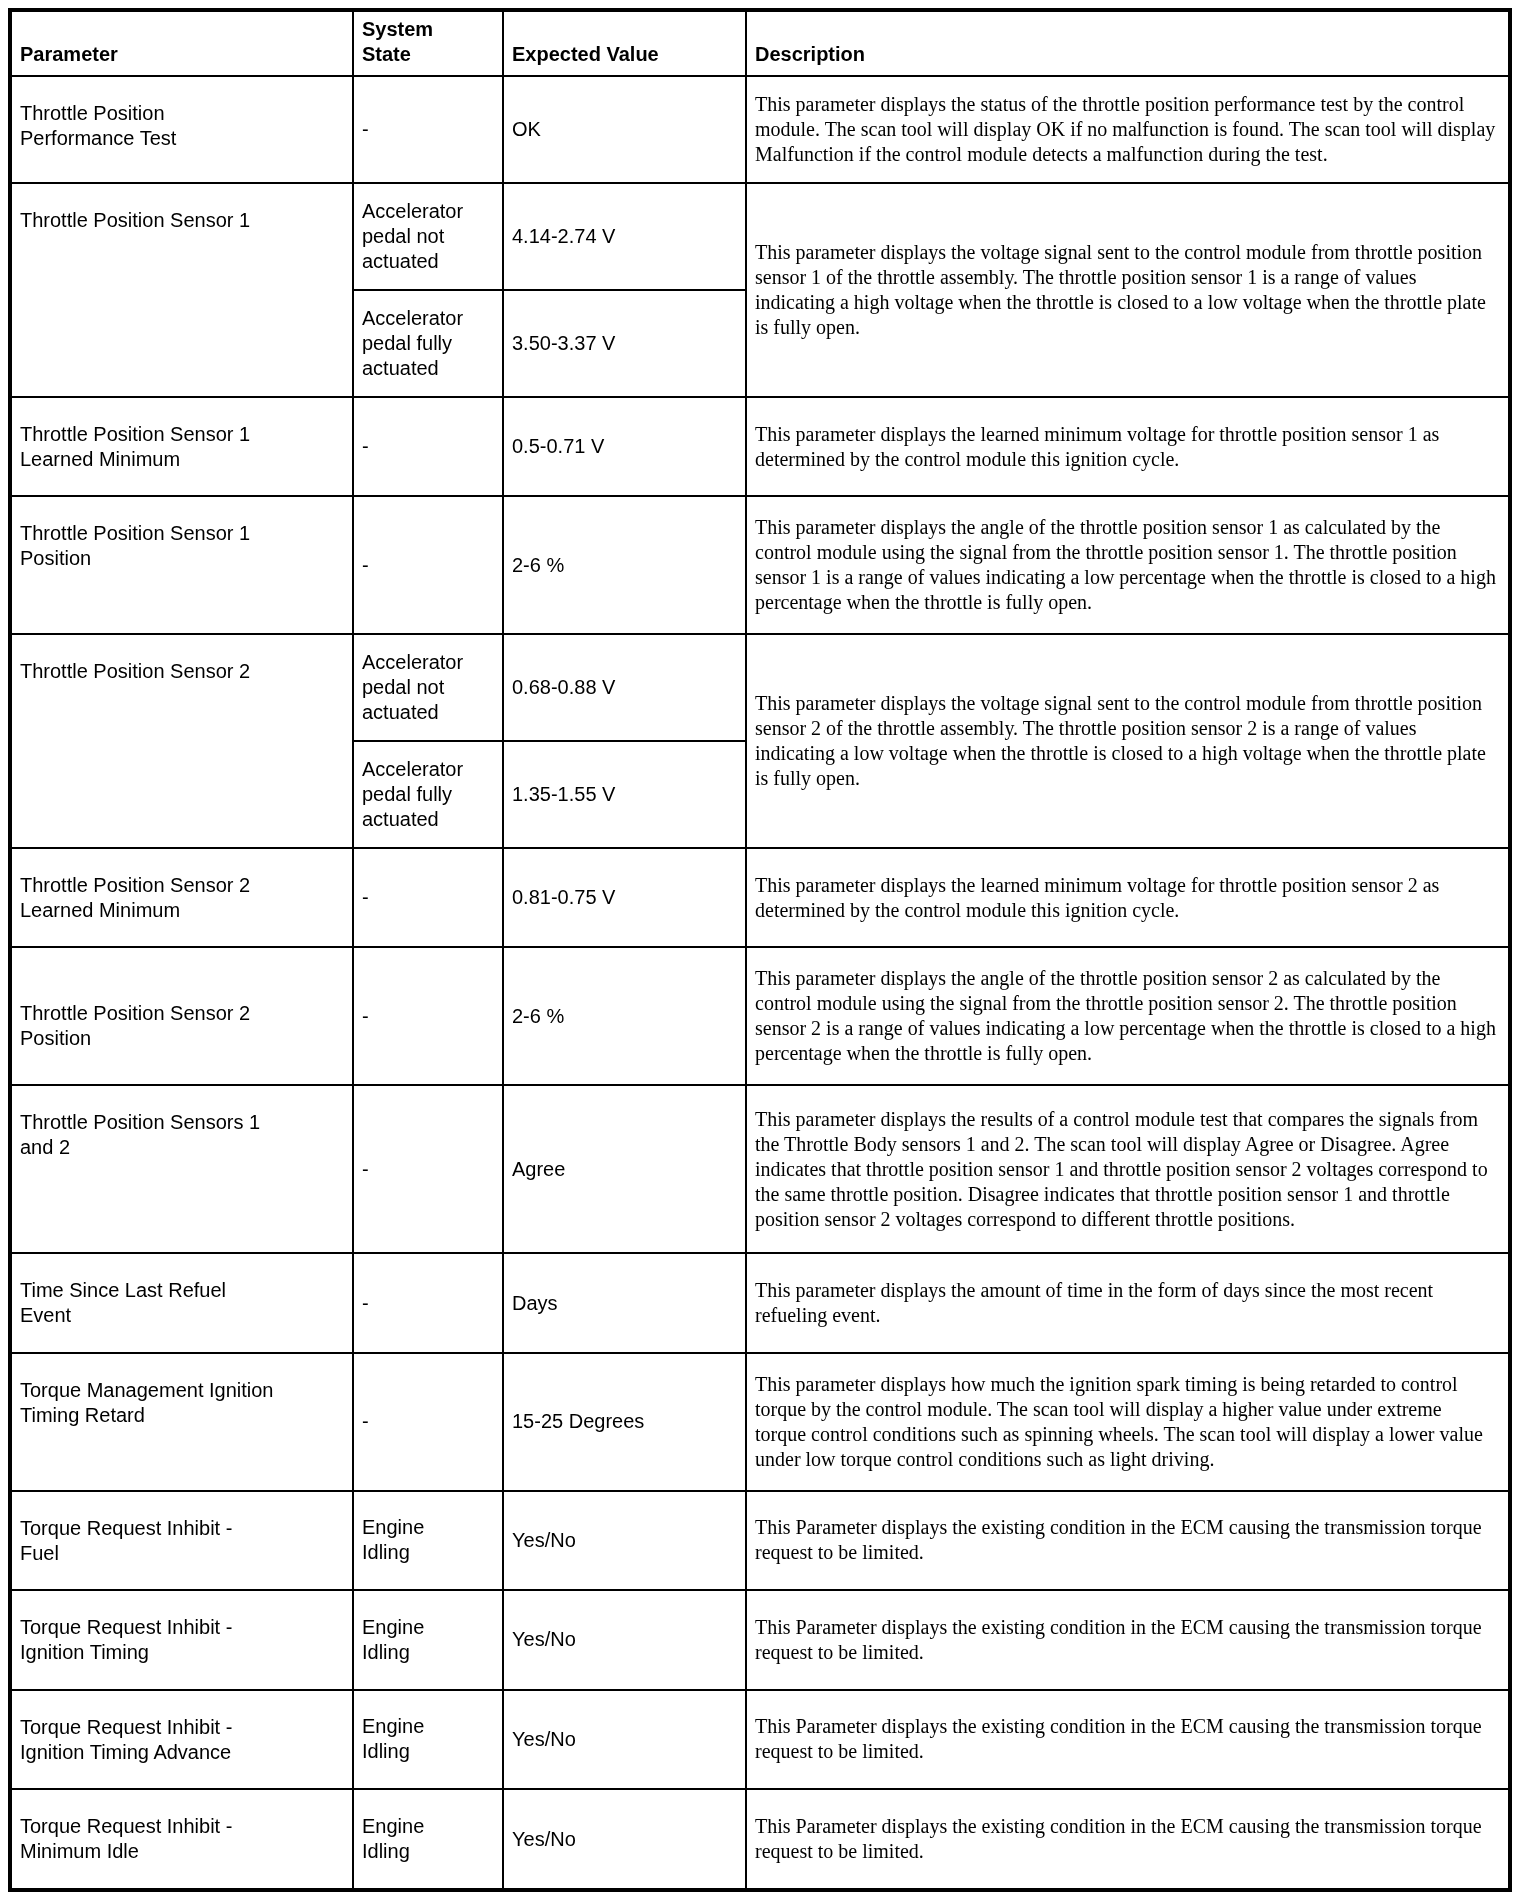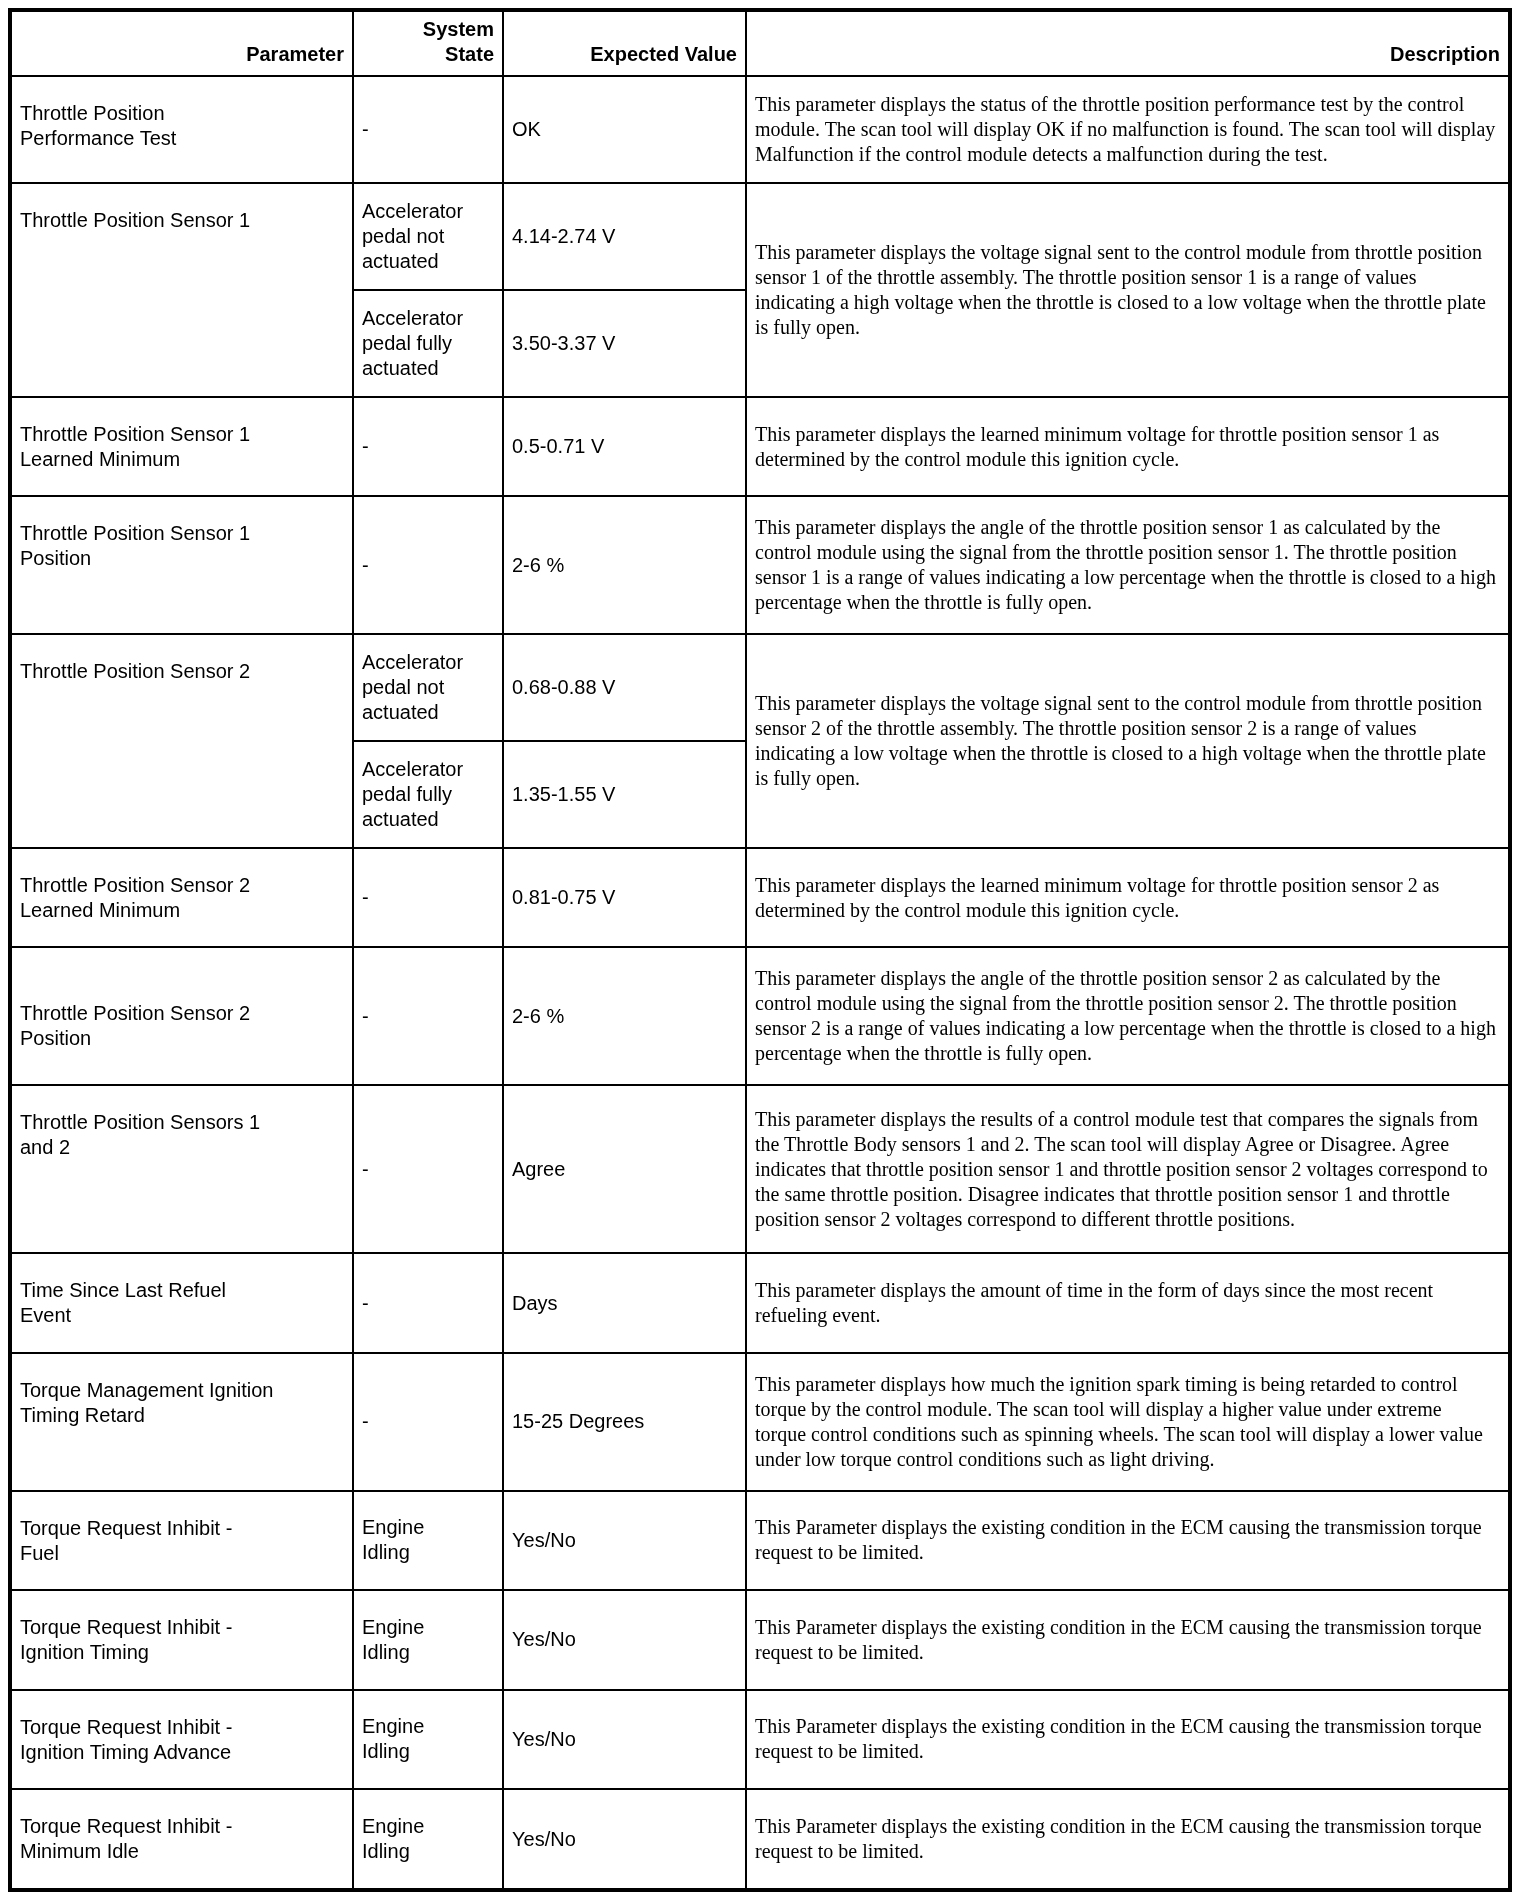--- a/index.html
+++ b/index.html
@@ -23,26 +23,26 @@
     font-size: 20px;
     line-height: 25px;
   }
   th, td {
     border: 2px solid #000000;
     padding: 5px 8px;
   }
   th {
     font-weight: bold;
     vertical-align: bottom;
-    text-align: right;
+    text-align: left;
     white-space: pre-line;
     padding-bottom: 8px;
   }
   th.col-param, th.col-desc {
-    text-align: right;
+    text-align: left;
   }
   td.param {
     vertical-align: top;
     white-space: pre-line;
     padding-top: 24px;
   }
   td.param.vmid {
     vertical-align: middle;
   }
   td.state {

